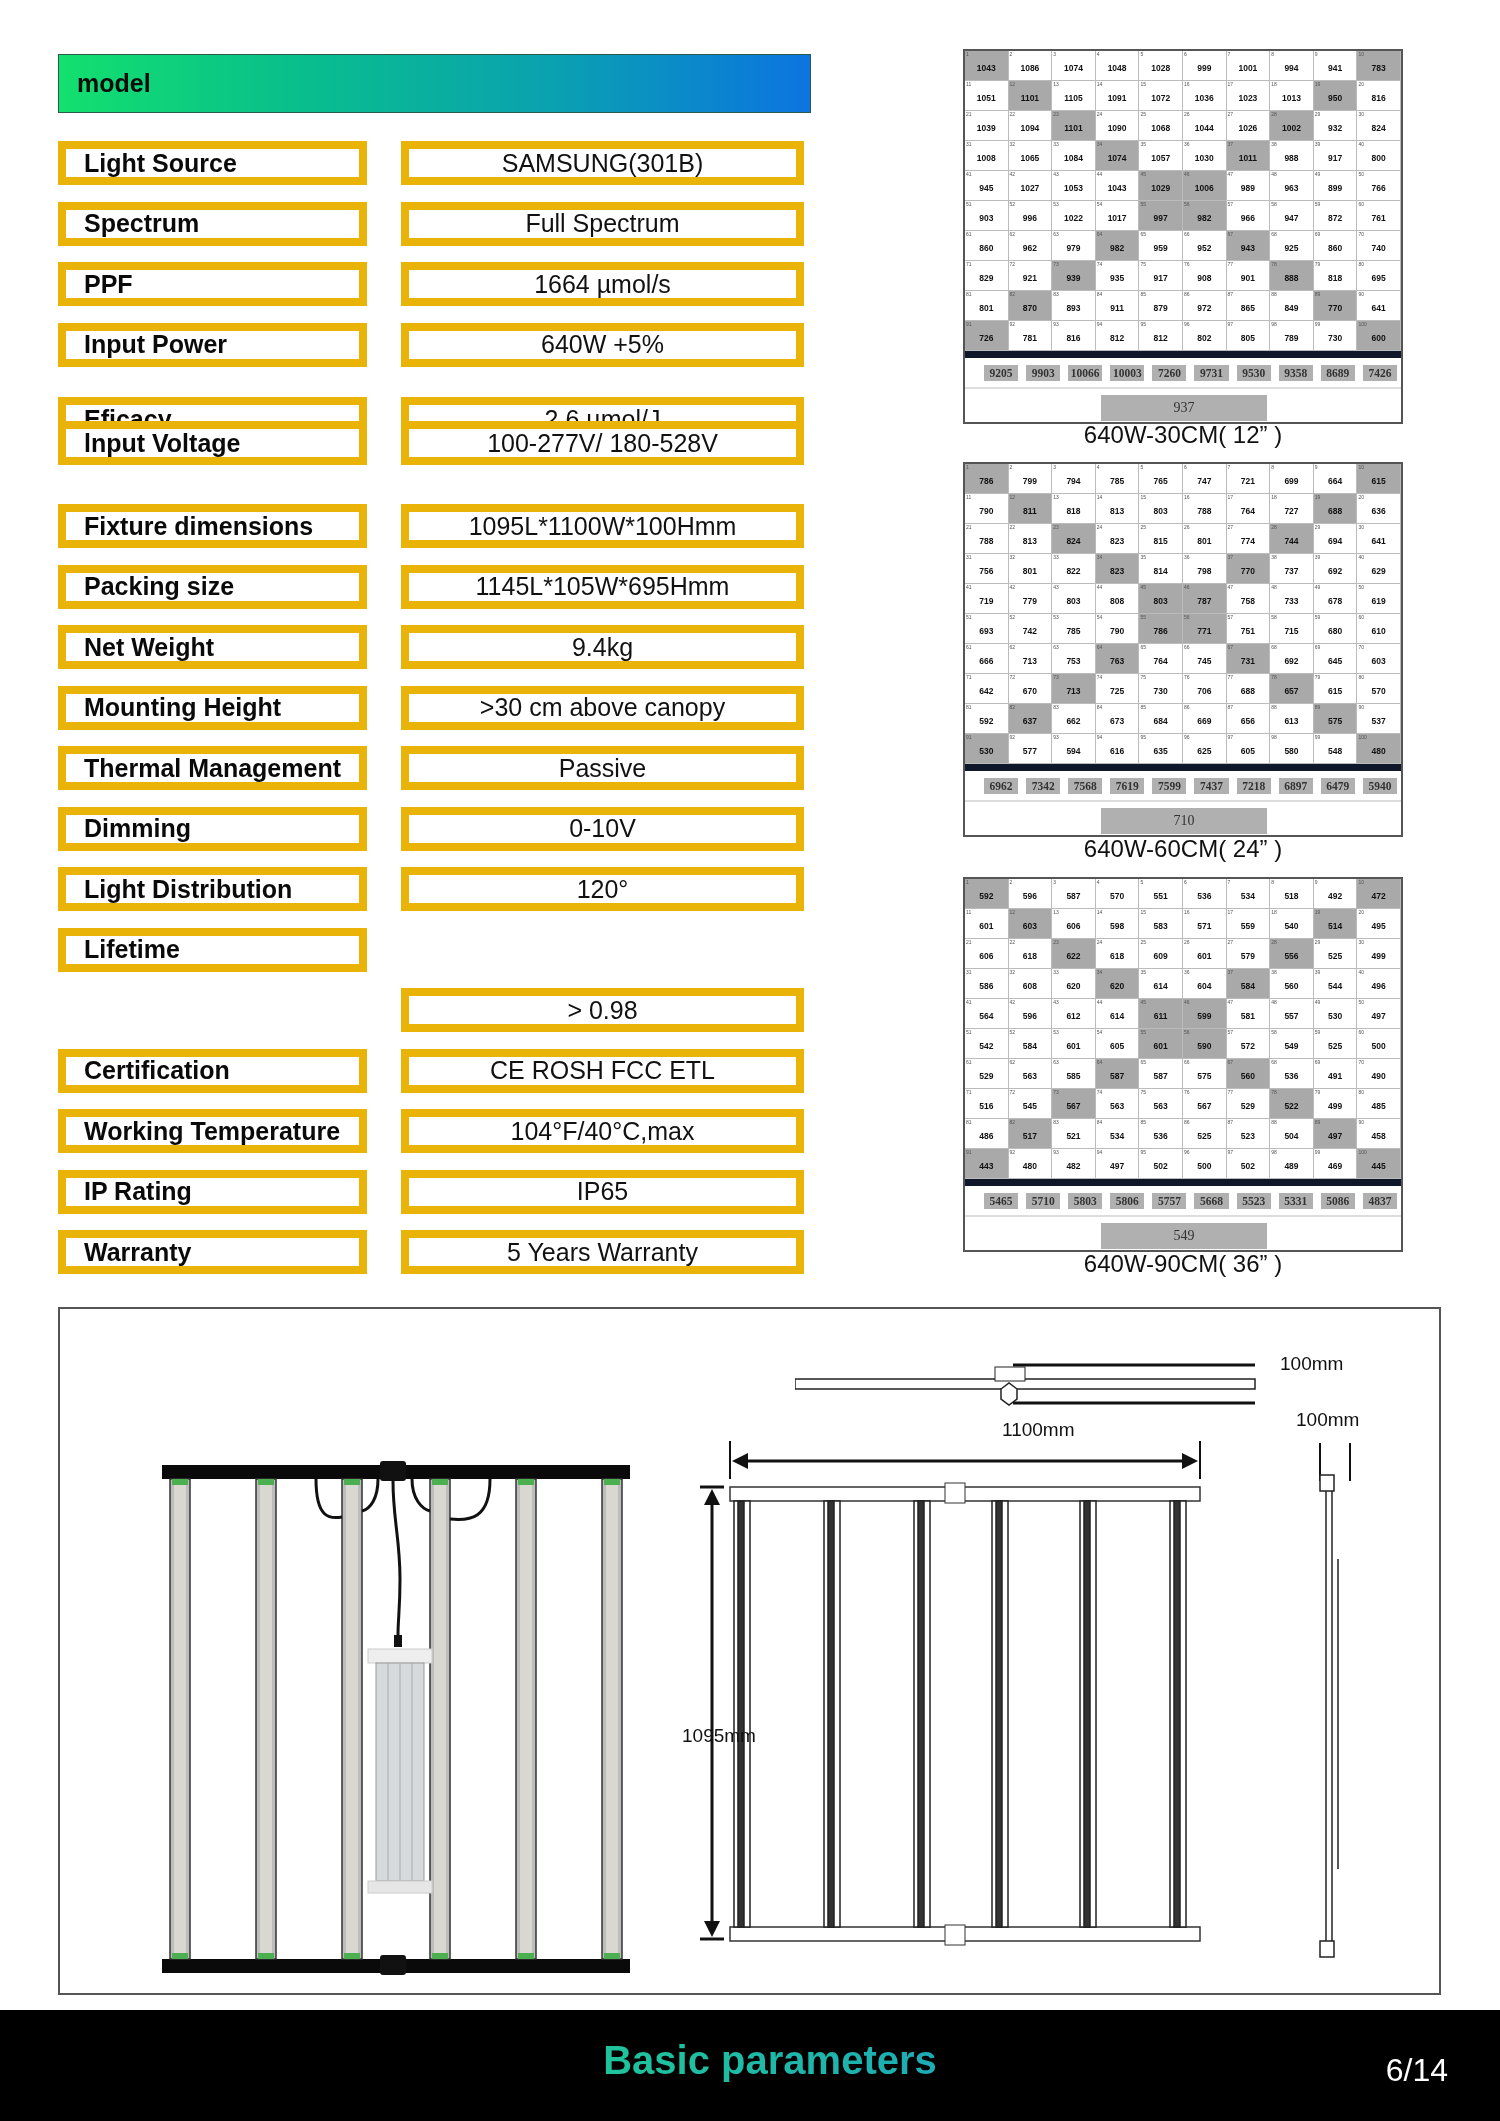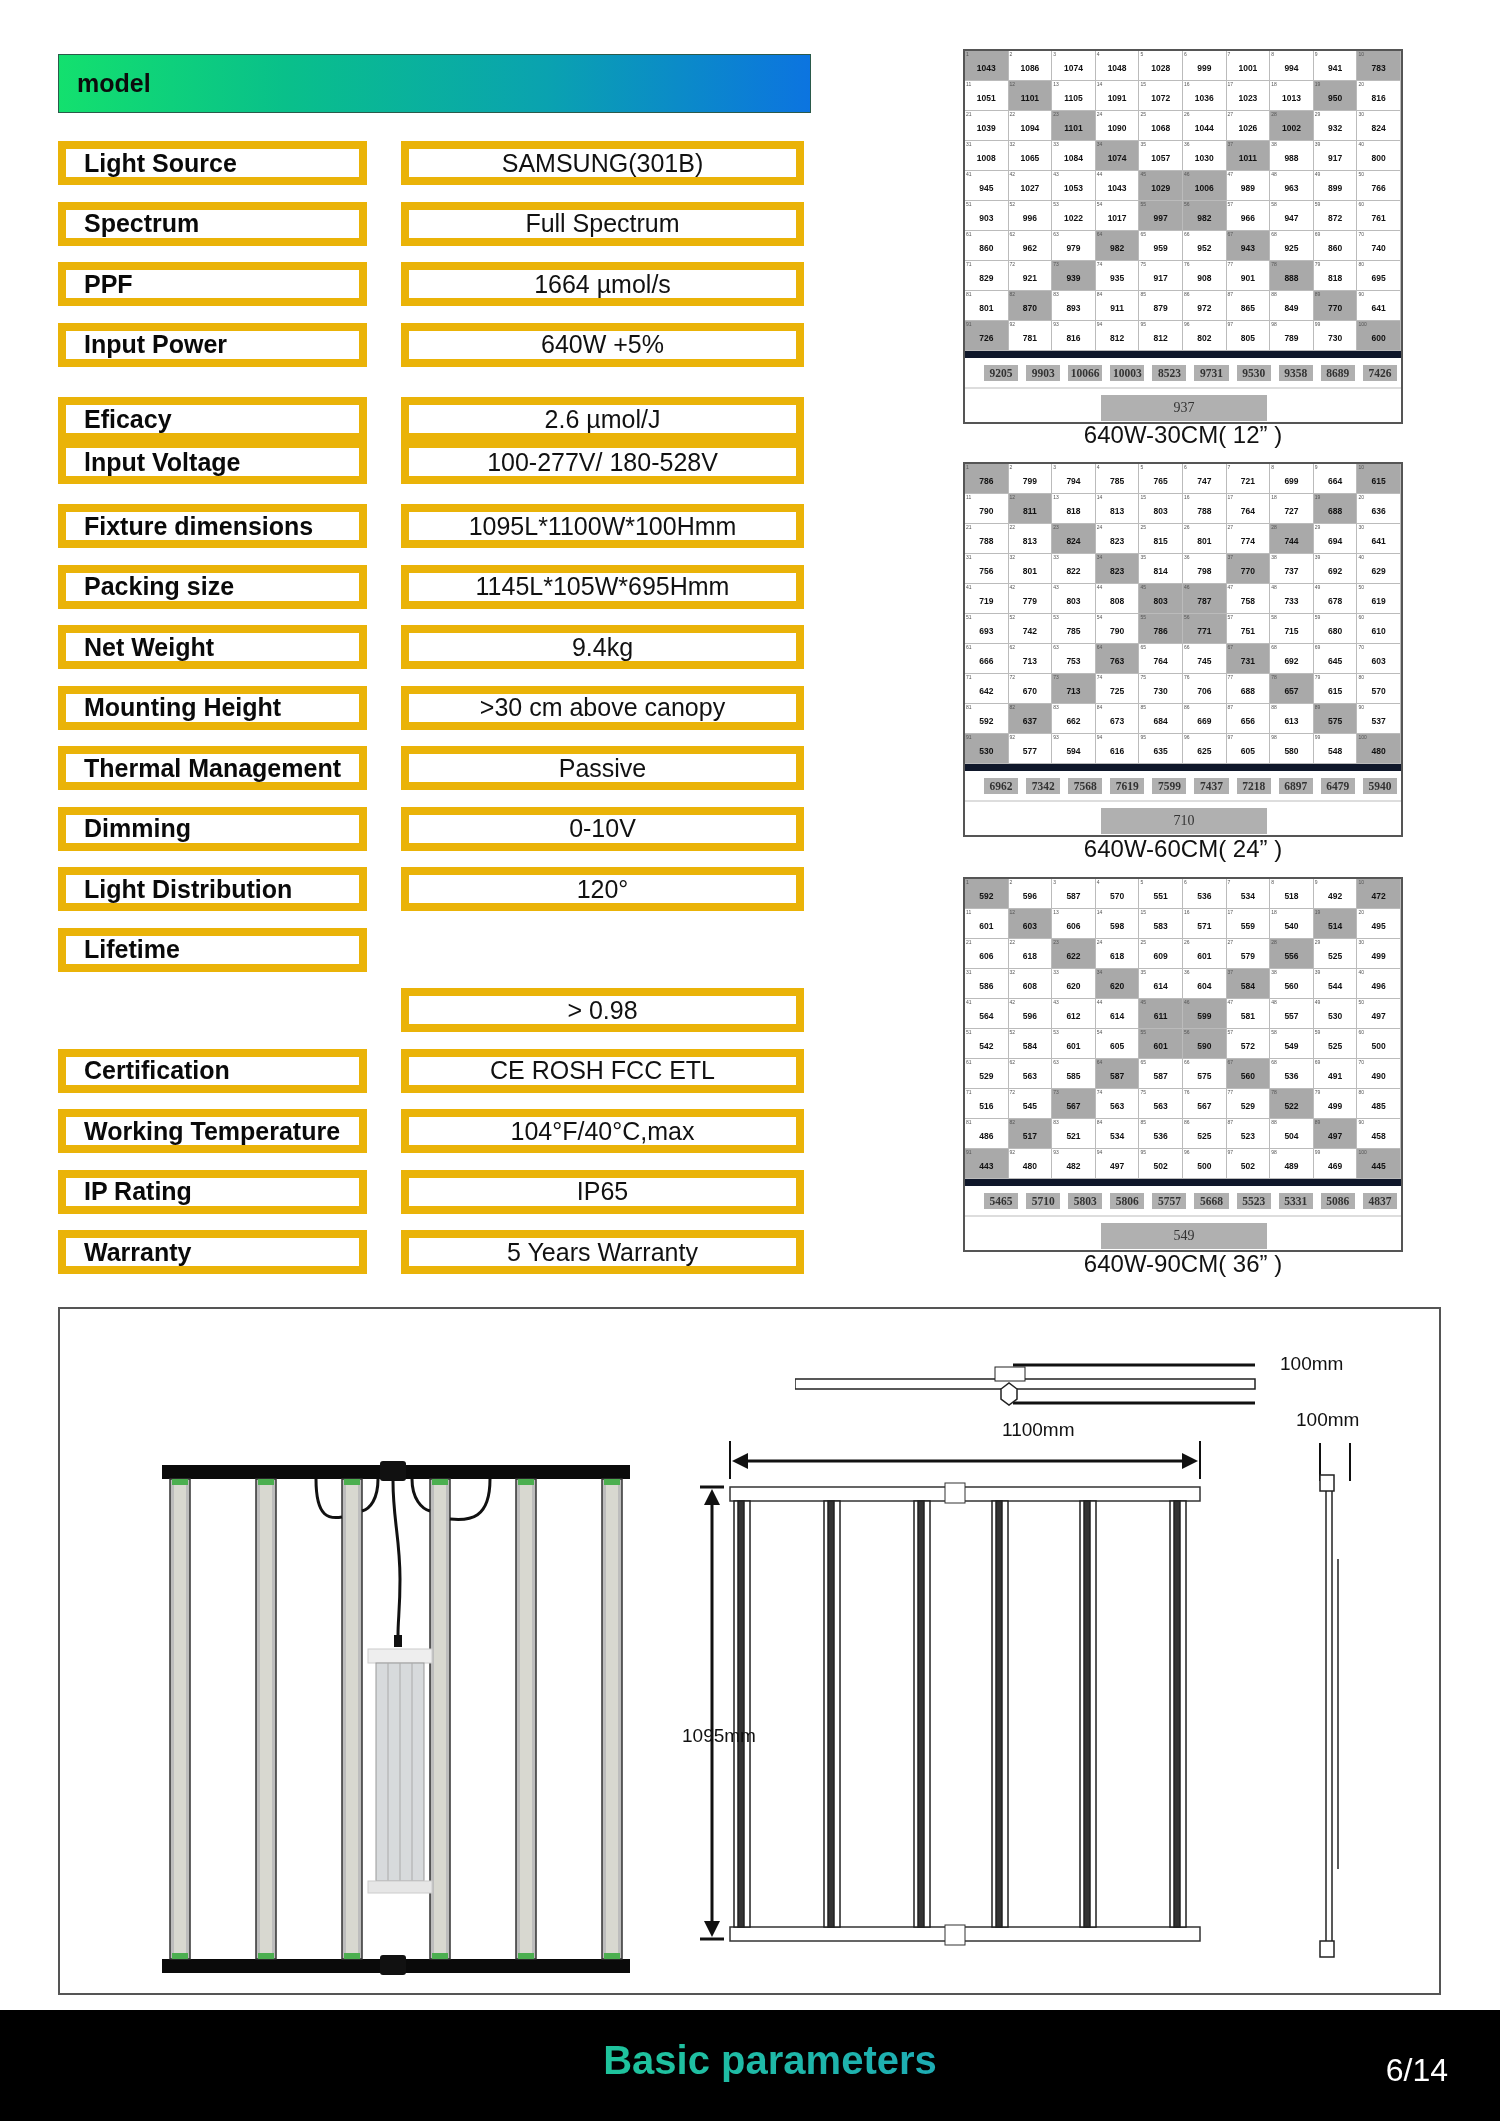--- a/index.html
+++ b/index.html
@@ -75,21 +75,21 @@
       <div class="spec-value">1664 µmol/s</div>
     </div>
     <div class="spec-row" style="top: 322.5px;">
       <div class="spec-label">Input Power</div>
       <div class="spec-value">640W +5%</div>
     </div>
     <div class="spec-row" style="top: 397px;">
       <div class="spec-label">Eficacy</div>
       <div class="spec-value">2.6 µmol/J</div>
     </div>
-    <div class="spec-row" style="top: 440px;">
+    <div class="spec-row" style="top: 421px;">
       <div class="spec-label">lnput Voltage</div>
       <div class="spec-value">100-277V/ 180-528V</div>
     </div>
     <div class="spec-row" style="top: 504px;">
       <div class="spec-label">Fixture dimensions</div>
       <div class="spec-value">1095L*1100W*100Hmm</div>
     </div>
     <div class="spec-row" style="top: 564.5px;">
       <div class="spec-label">Packing size</div>
       <div class="spec-value">1145L*105W*695Hmm</div>
@@ -540,21 +540,21 @@
         <div class="cell hl">
           <span class="idx">100</span>
           <span>600</span>
         </div>
       </div>
       <div class="sums">
         <div class="sum">9205</div>
         <div class="sum">9903</div>
         <div class="sum">10066</div>
         <div class="sum">10003</div>
-        <div class="sum">8523</div>
+        <div class="sum">7260</div>
         <div class="sum">9731</div>
         <div class="sum">9530</div>
         <div class="sum">9358</div>
         <div class="sum">8689</div>
         <div class="sum">7426</div>
       </div>
       <div class="avg-row">
         <div class="avg">937</div>
       </div>
     </div>

